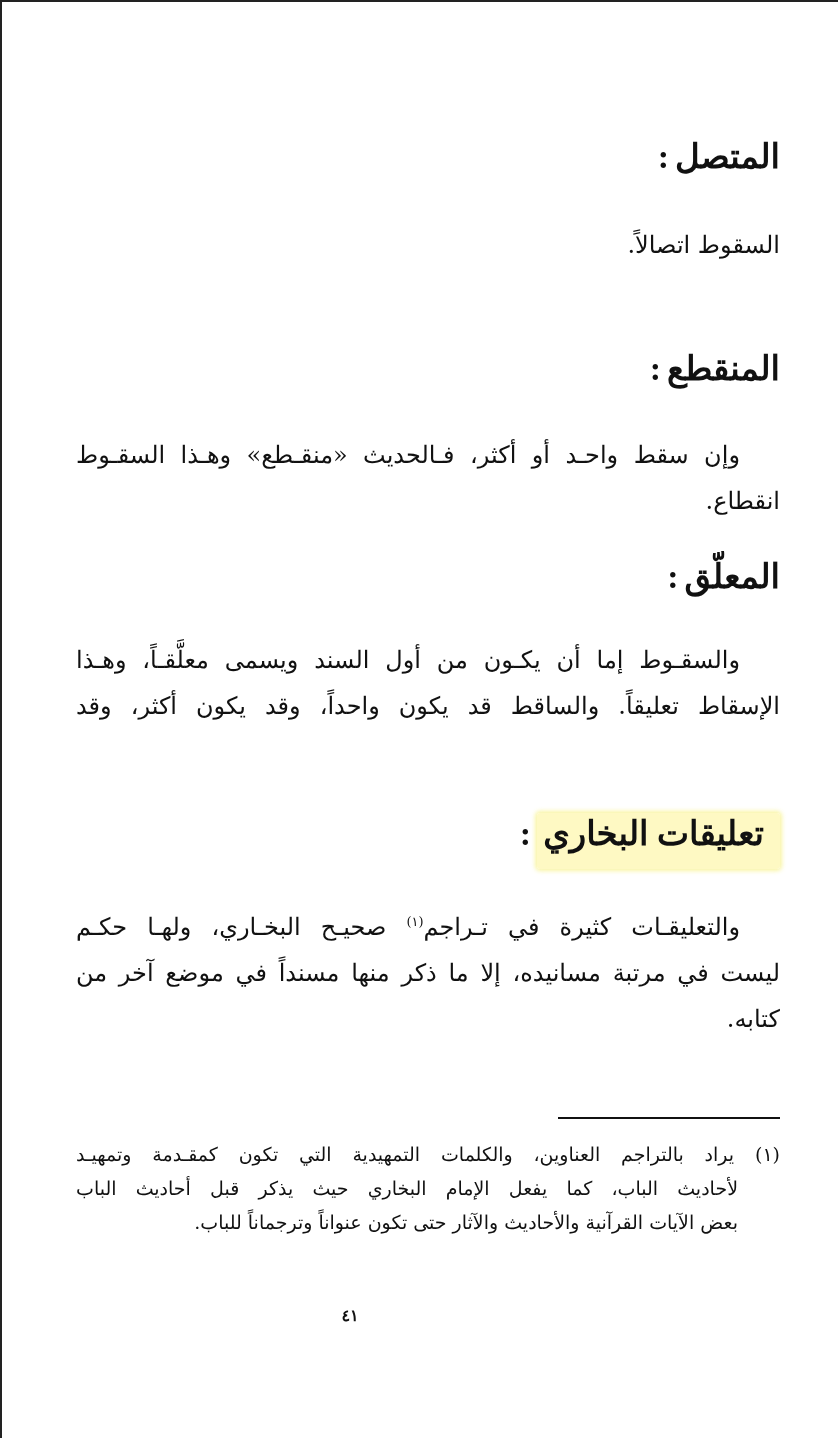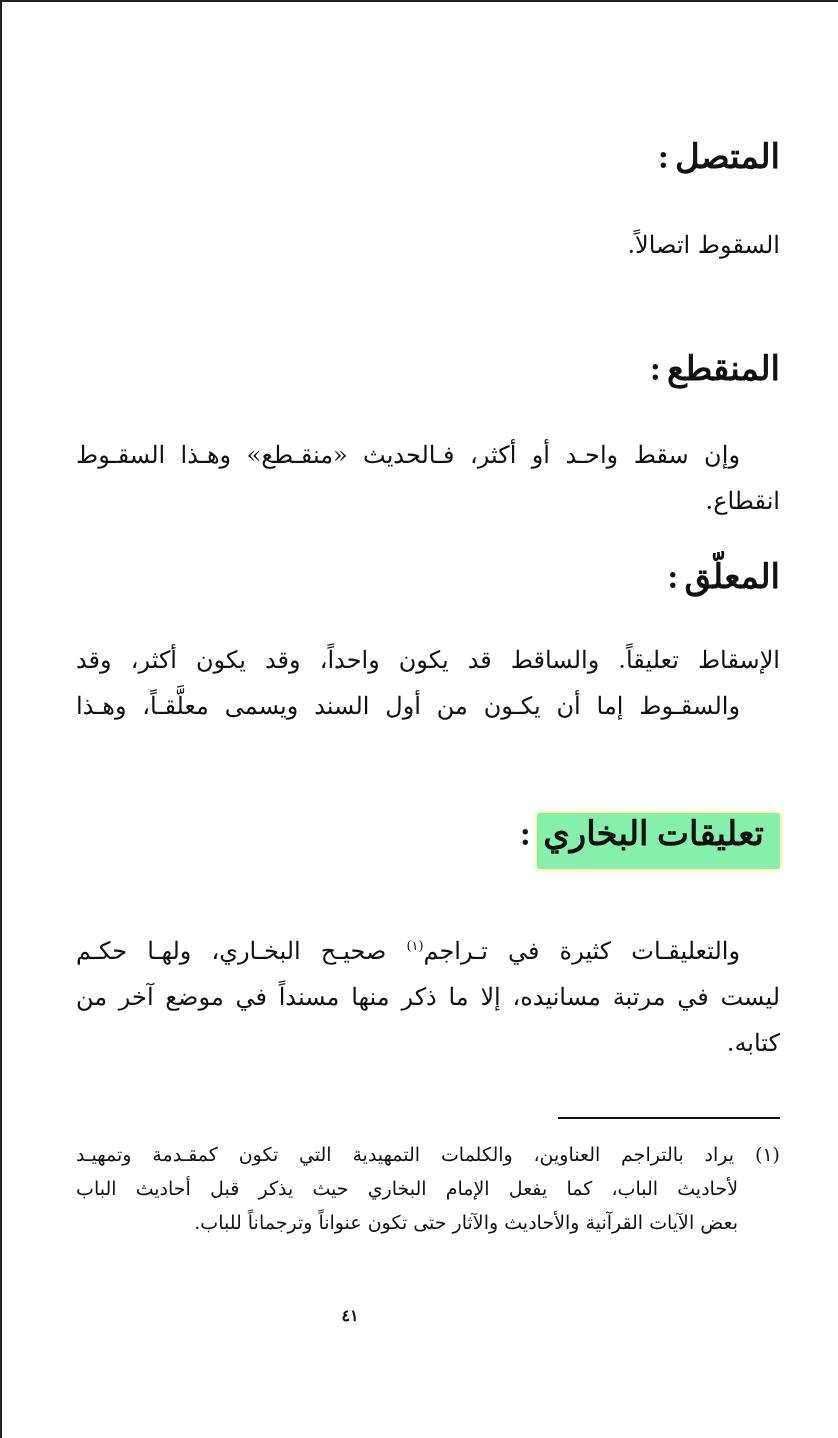--- a/index.html
+++ b/index.html
@@ -42,21 +42,21 @@
       font-weight: bold;
       font-size: 34px;
       line-height: 40px;
       white-space: nowrap;
     }
     .heading .colon {
       font-weight: bold;
       margin-right: 6px;
     }
     .highlight {
-      background: #86efac;
+      background: #fef9c3;
       padding: 2px 16px 17px 6px;
       border-radius: 3px;
       box-shadow: 0 0 4px 2px rgba(244,236,90,0.55);
     }
     .para {
       position: absolute;
       right: 0;
       width: 704px;
       font-size: 24px;
       line-height: 46px;
@@ -139,28 +139,28 @@
   </div>
   <div class="para" style="top:432px;">
     <span class="line indent">وإن سقط واحـد أو أكثر، فـالحديث «منقـطع» وهـذا السقـوط</span>
     <span class="line last">انقطاع.</span>
   </div>
 
   <div class="heading" style="top:557px;">
     <span>المعلّق</span><span class="colon">:</span>
   </div>
   <div class="para" style="top:637px;">
+    <span class="line indent">والسقـوط إما أن يكـون من أول السند ويسمى معلَّقـاً، وهـذا</span>
     <span class="line">الإسقاط تعليقاً. والساقط قد يكون واحداً، وقد يكون أكثر، وقد</span>
-    <span class="line indent">والسقـوط إما أن يكـون من أول السند ويسمى معلَّقـاً، وهـذا</span>
   </div>
 
   <div class="heading" style="top:814px;">
     <span class="highlight">تعليقات البخاري</span><span class="colon">:</span>
   </div>
-  <div class="para" style="top:928px;">
+  <div class="para" style="top:904px;">
     <span class="line indent"><span>والتعليقـات كثيرة في تـراجم</span><sup class="fnref">(١)</sup><span> صحيـح البخـاري، ولهـا حكـم</span></span>
     <span class="line">ليست في مرتبة مسانيده، إلا ما ذكر منها مسنداً في موضع آخر من</span>
     <span class="line last">كتابه.</span>
   </div>
 
   <div class="rule"></div>
 
   <div class="footnote">
     <span class="line"><span>(١)</span> <span>يراد بالتراجم العناوين، والكلمات التمهيدية التي تكون كمقـدمة وتمهيـد</span></span>
     <span class="line cont">لأحاديث الباب، كما يفعل الإمام البخاري حيث يذكر قبل أحاديث الباب</span>

